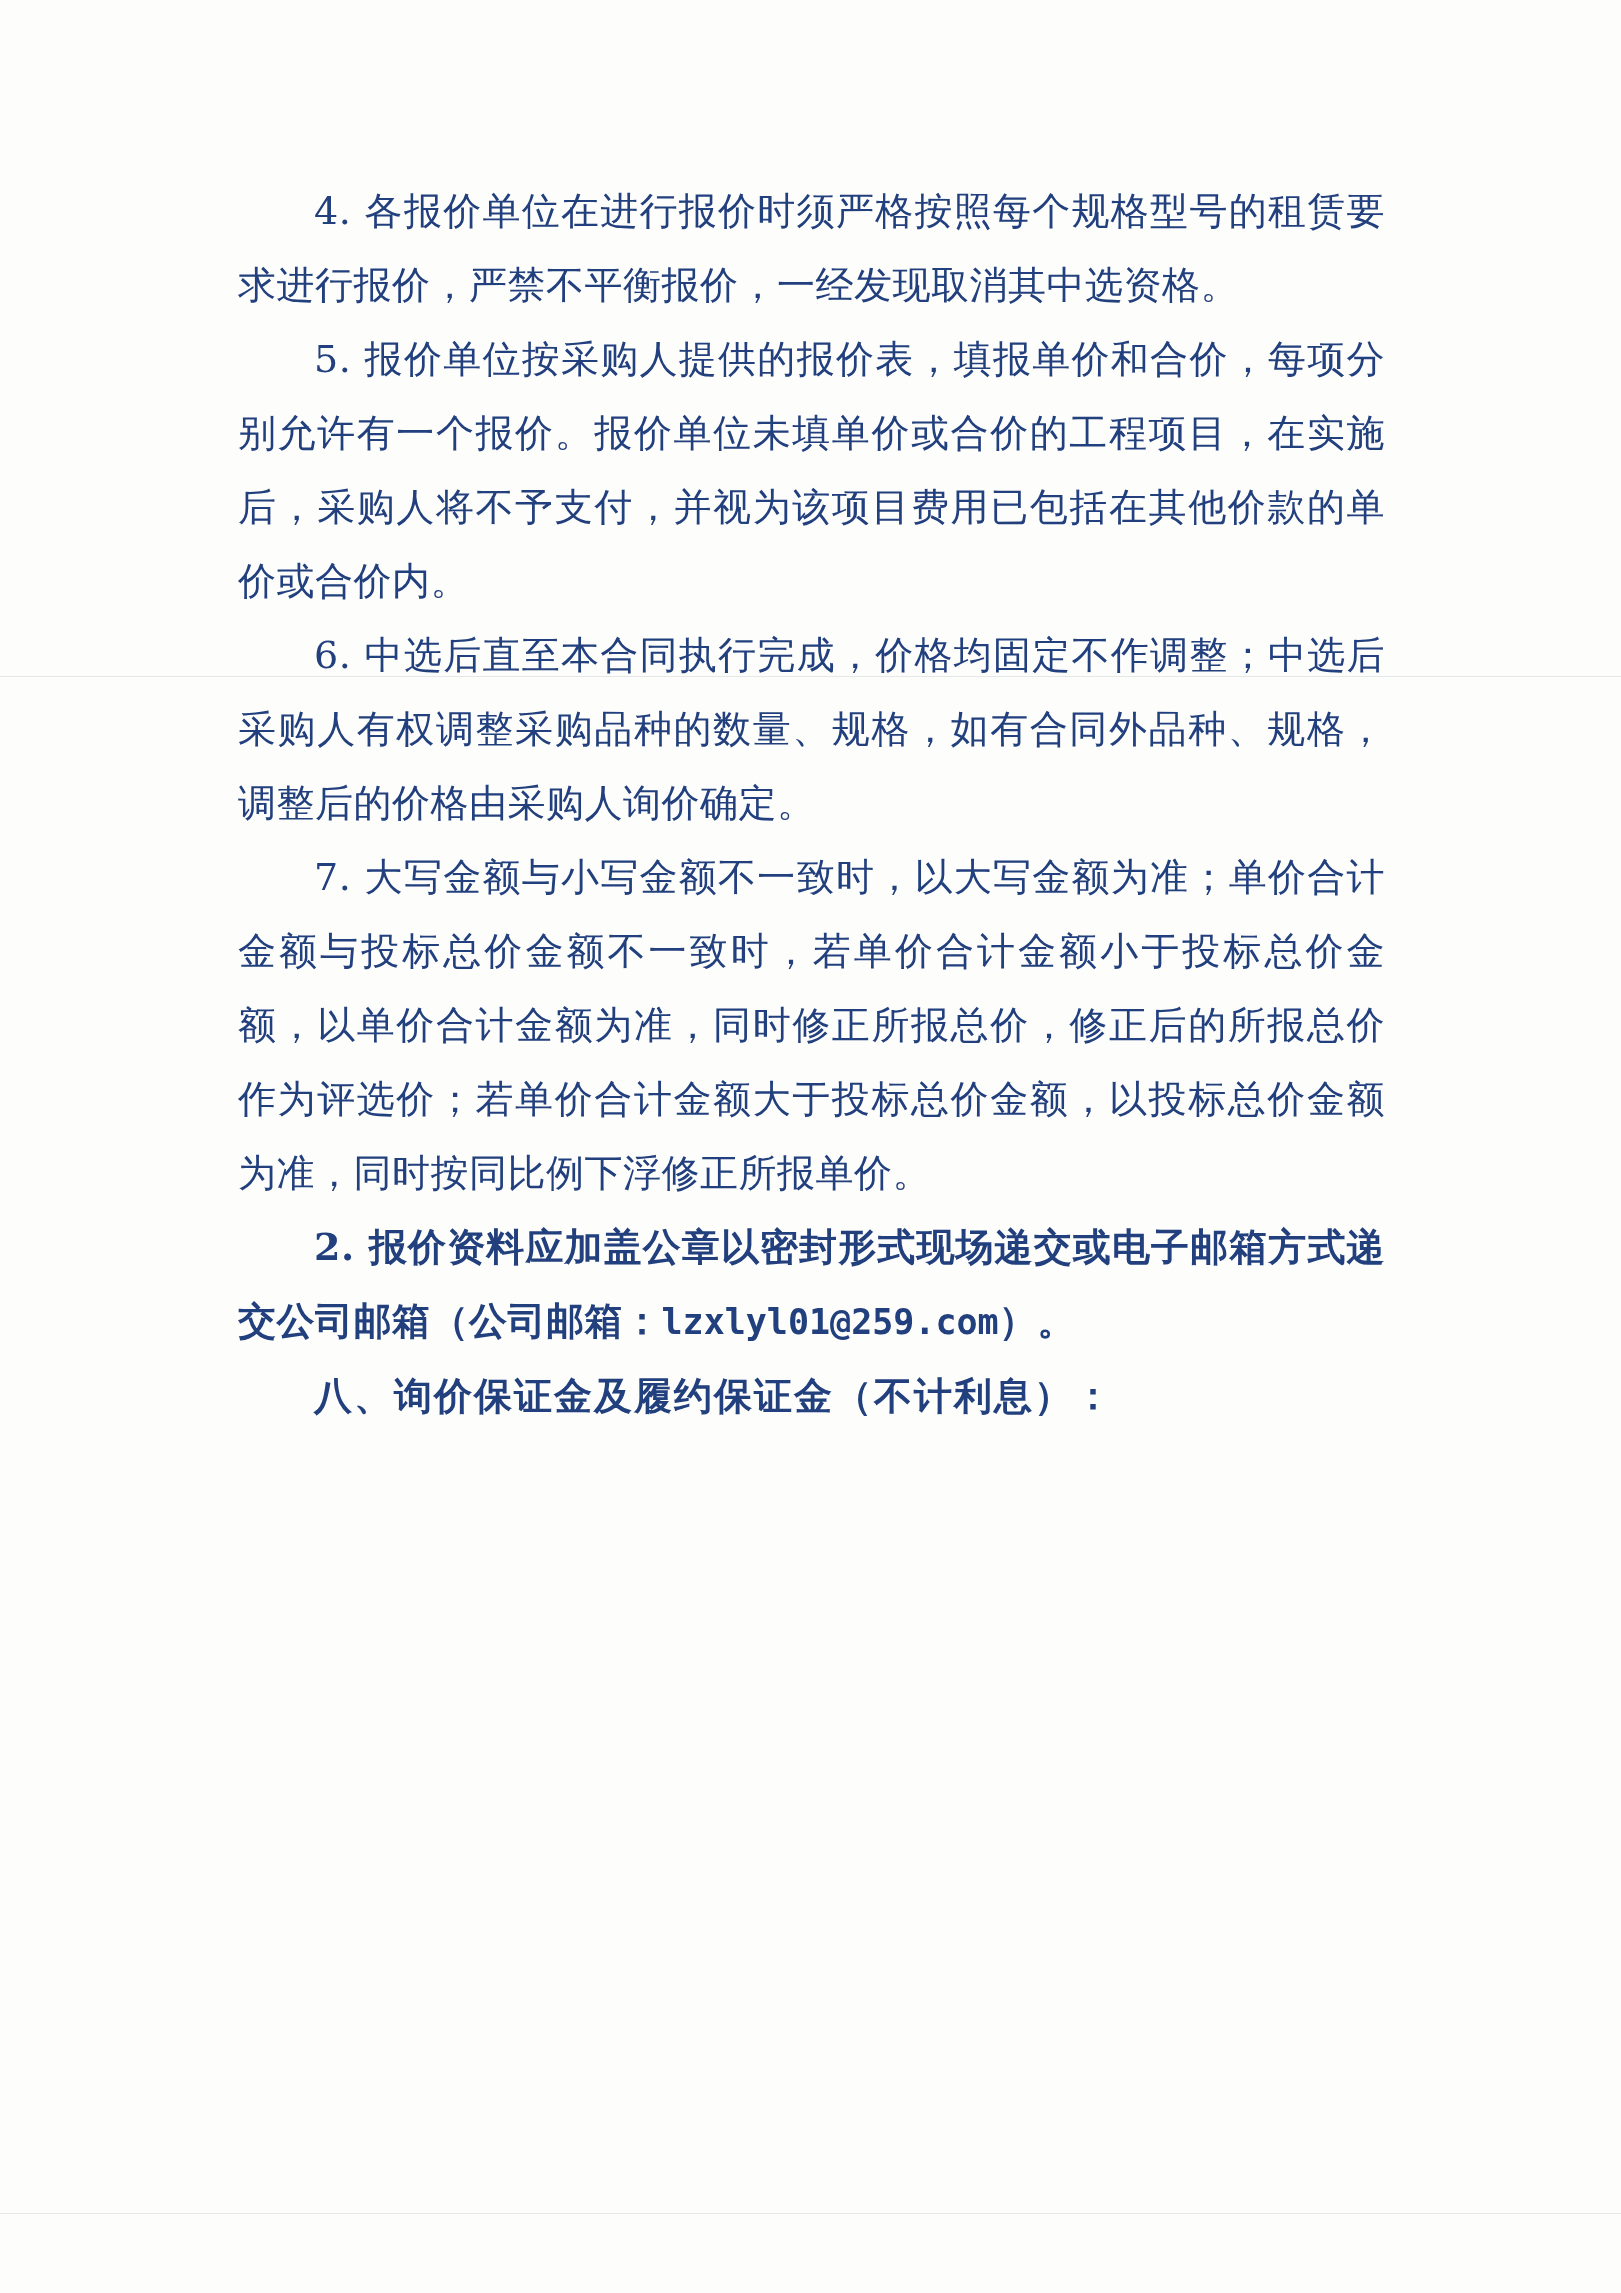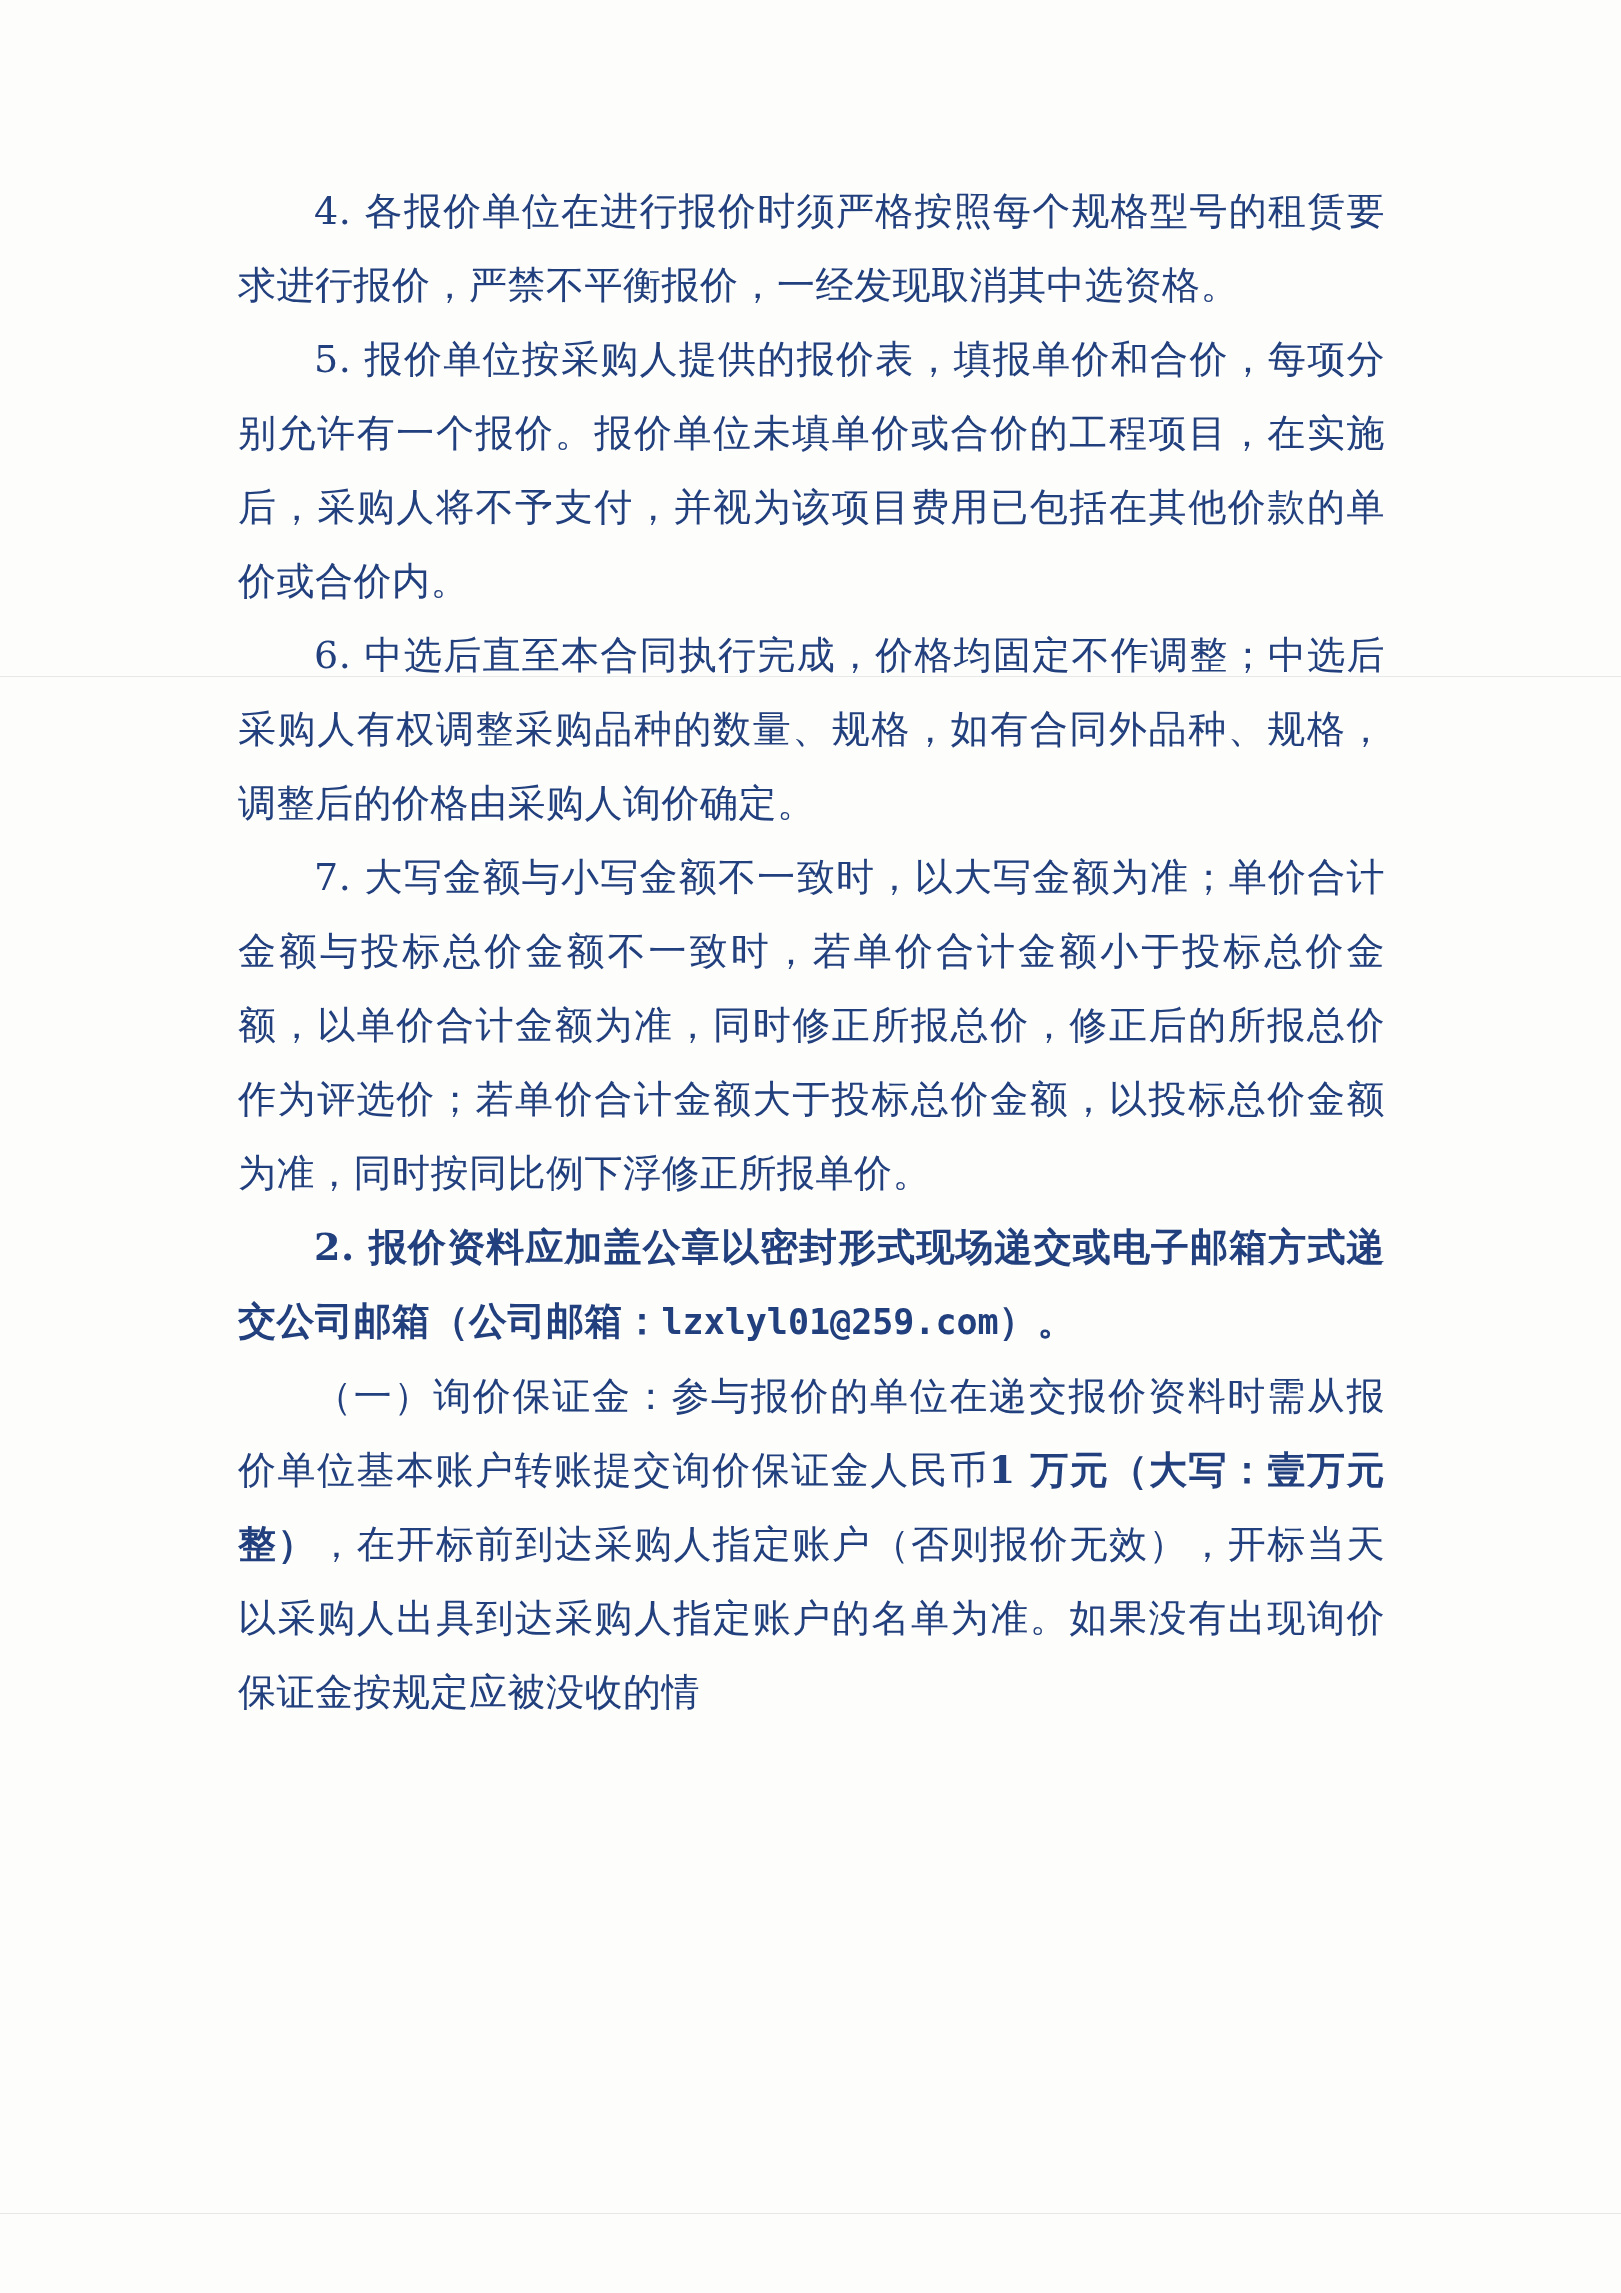--- a/index.html
+++ b/index.html
@@ -89,18 +89,18 @@
     <p class="indent">4. 各报价单位在进行报价时须严格按照每个规格型号的租赁要求进行报价，严禁不平衡报价，一经发现取消其中选资格。</p>
 
     <p class="indent">5. 报价单位按采购人提供的报价表，填报单价和合价，每项分别允许有一个报价。报价单位未填单价或合价的工程项目，在实施后，采购人将不予支付，并视为该项目费用已包括在其他价款的单价或合价内。</p>
 
     <p class="indent">6. 中选后直至本合同执行完成，价格均固定不作调整；中选后采购人有权调整采购品种的数量、规格，如有合同外品种、规格，调整后的价格由采购人询价确定。</p>
 
     <p class="indent">7. 大写金额与小写金额不一致时，以大写金额为准；单价合计金额与投标总价金额不一致时，若单价合计金额小于投标总价金额，以单价合计金额为准，同时修正所报总价，修正后的所报总价作为评选价；若单价合计金额大于投标总价金额，以投标总价金额为准，同时按同比例下浮修正所报单价。</p>
 
     <p class="indent bold"><span>2. 报价资料应加盖公章以密封形式现场递交或电子邮箱方式递交公司邮箱（公司邮箱：</span><span class="mono">lzxlyl01@259.com</span><span>）。</span></p>
 
+    <p class="heading">八、询价保证金及履约保证金（不计利息）：</p>
 
-    <p class="indent"><span>（一）询价保证金：参与报价的单位在递交报价资料时需从报价单位基本账户转账提交询价保证金人民币</span><span class="b">1 万元</span><span class="b">（大写：壹万元整）</span><span>，在开标前到达采购人指定账户（否则报价无效），开标当天以采购人出具到达采购人指定账户的名单为准。如果没有出现询价保证金按规定应被没收的情</span></p>
 
   </div>
 </div>
 
 
 </body></html>

